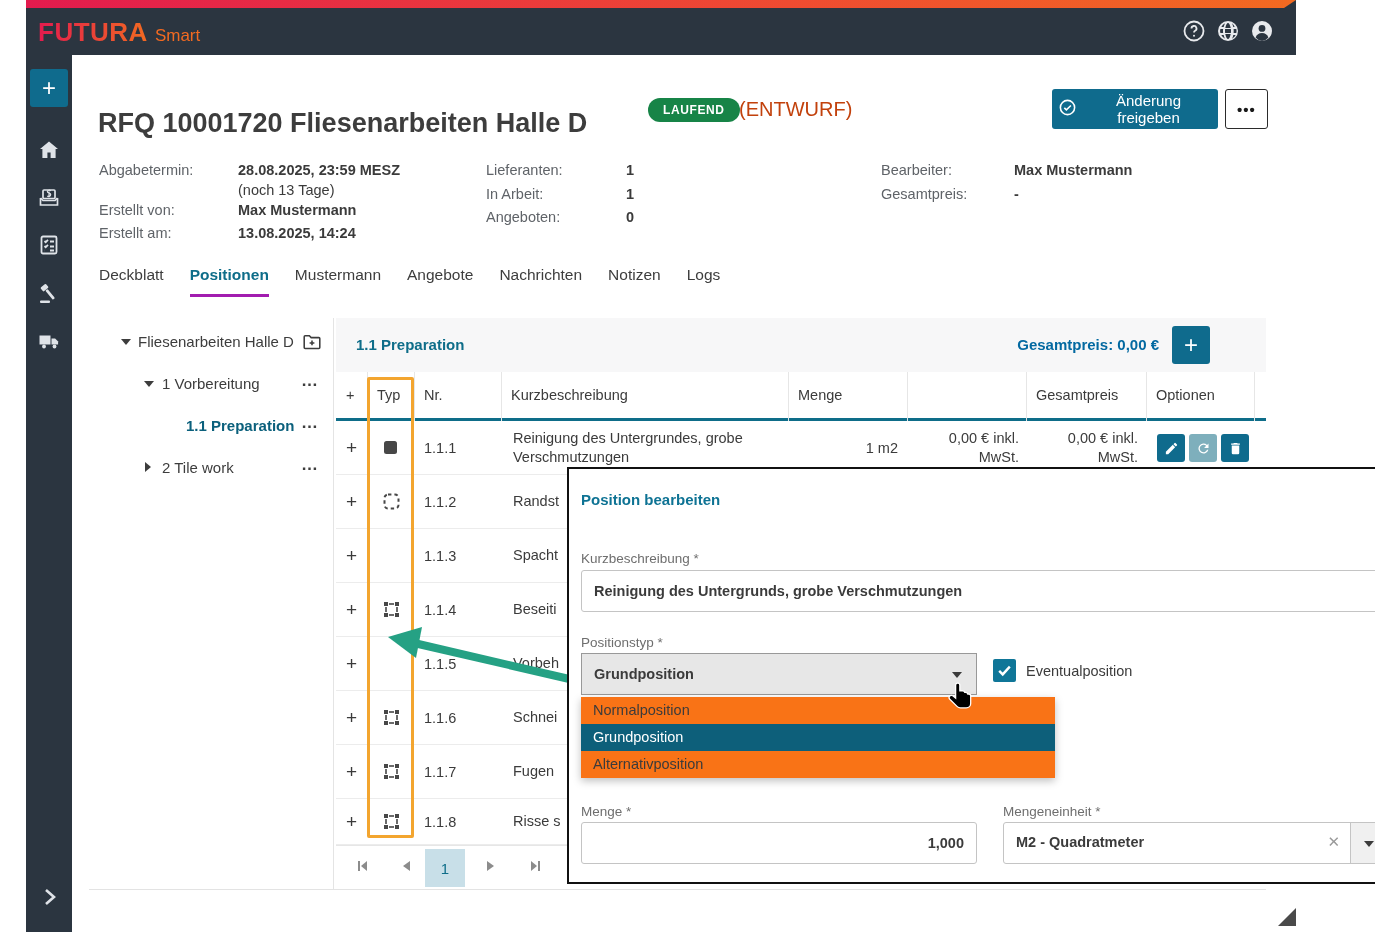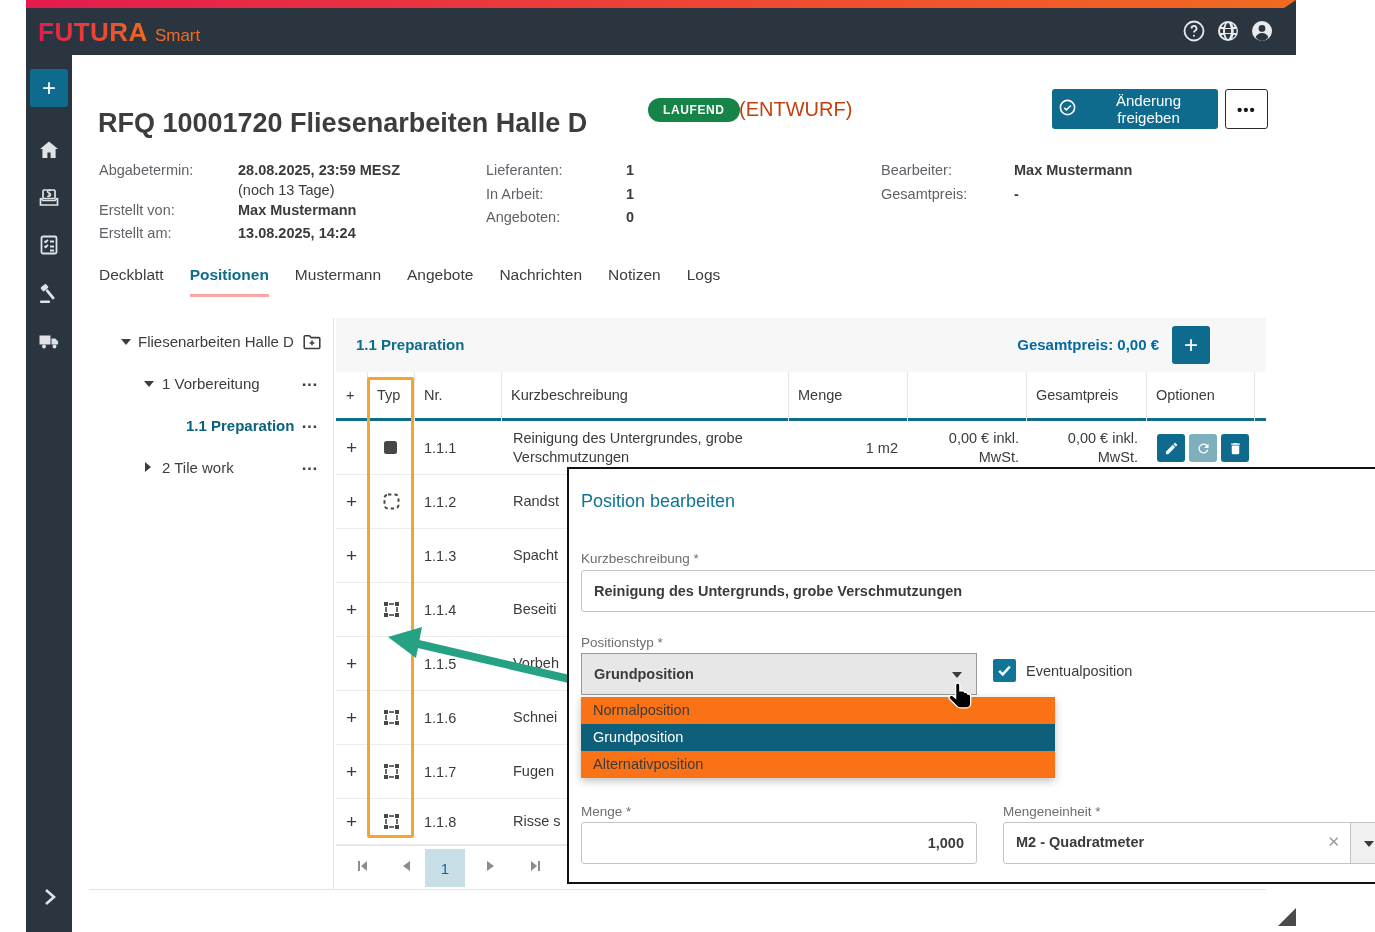--- a/index.html
+++ b/index.html
@@ -42,21 +42,21 @@
             font-size:15px;font-weight:bold;color:#1a1a1a;letter-spacing:1px;}
 
   
   .mlabel{position:absolute;font-size:14.5px;color:#5f6368;}
   .mval{position:absolute;font-size:14.5px;font-weight:bold;color:#3b3b3b;}
   .mval2{position:absolute;font-size:14.5px;color:#3b3b3b;}
 
   
   .tabs{position:absolute;left:73px;top:266px;display:flex;gap:26px;}
   .tab{font-size:15.5px;color:#3d3d3d;padding-bottom:10px;cursor:pointer;}
-  .tab.active{color:#0e6d89;font-weight:bold;border-bottom:3px solid #fca5a5;}
+  .tab.active{color:#0e6d89;font-weight:bold;border-bottom:3px solid #a21caf;}
 
   
   .tree{position:absolute;left:63px;top:318px;width:244px;height:571px;border-right:1px solid #e4e4e4;}
   .titem{position:absolute;left:0;width:100%;height:22px;cursor:pointer;}
   .tlabel{font-size:15px;color:#3d3d3d;position:absolute;top:2px;}
   .tlabel.sel{font-weight:bold;color:#0b607c;}
   .caret-down{position:absolute;top:8px;width:0;height:0;border-left:5px solid transparent;
               border-right:5px solid transparent;border-top:6px solid #3d3d3d;}
   .caret-right{position:absolute;top:5px;width:0;height:0;border-top:5px solid transparent;
                border-bottom:5px solid transparent;border-left:6px solid #3d3d3d;}
@@ -103,21 +103,21 @@
   .bottom-rule{position:absolute;left:63px;top:889px;width:1177px;height:1px;background:#e3e3e3;}
 
   
   .orange-box{position:absolute;left:341px;top:377px;width:47px;height:461px;border:3px solid #f3a52f;
               border-radius:2px;z-index:5;pointer-events:none;box-sizing:border-box;}
   .arrow-svg{position:absolute;left:350px;top:615px;z-index:6;pointer-events:none;}
 
   
   .modal{position:absolute;left:541px;top:467px;width:833px;height:417px;background:#fff;
          border:2px solid #111;z-index:10;box-sizing:border-box;}
-  .m-title{position:absolute;left:12px;top:22px;font-size:18px;font-weight:normal;color:#0e7394;}
+  .m-title{position:absolute;left:12px;top:22px;font-size:15px;font-weight:bold;color:#0e7394;}
   .m-label{position:absolute;font-size:13.5px;color:#6e6e6e;}
   .m-input{position:absolute;border:1px solid #c4c4c4;border-radius:3px;box-sizing:border-box;
            font-size:14.5px;font-weight:bold;color:#3b3b3b;display:flex;align-items:center;background:#fff;}
   .m-select{position:absolute;left:12px;top:184px;width:396px;height:42px;background:#e7e7e7;
             border:1px solid #999;box-sizing:border-box;display:flex;align-items:center;cursor:pointer;}
   .m-select .val{font-size:14.5px;font-weight:bold;margin-left:12px;}
   .sel-caret{position:absolute;right:14px;top:18px;width:0;height:0;border-left:5px solid transparent;
              border-right:5px solid transparent;border-top:6px solid #3b3b3b;}
   .m-menu{position:absolute;left:12px;top:228px;width:474px;background:#f97316;z-index:12;
           box-shadow:0 3px 8px rgba(0,0,0,.25);}

